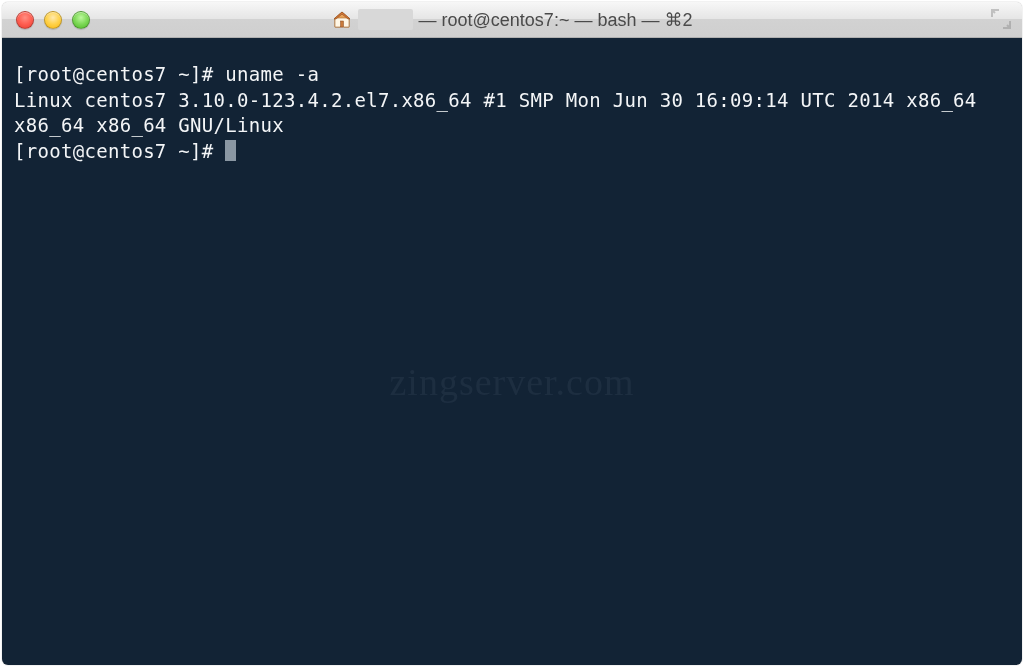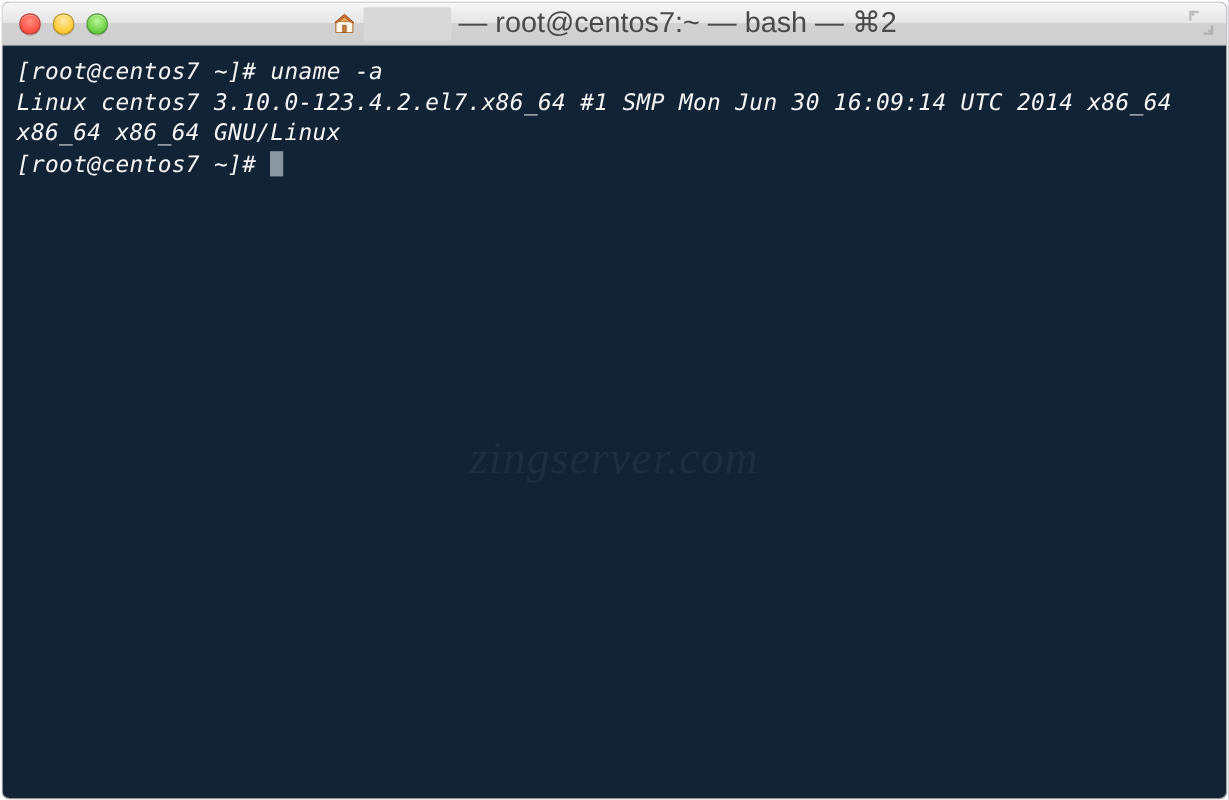--- a/index.html
+++ b/index.html
@@ -53,21 +53,21 @@
       background: radial-gradient(circle at 50% 35%, #ffe9b0, #ffd24a 50%, #f9b70f);
     }
     .light.green {
       background: radial-gradient(circle at 50% 35%, #bdf79e, #7ed957 50%, #4db827);
     }
     .title {
       position: absolute;
       left: 0;
       right: 0;
       text-align: center;
-      font-size: 24px;
+      font-size: 18px;
       color: #4a4a4a;
       pointer-events: none;
       display: flex;
       align-items: center;
       justify-content: center;
       gap: 6px;
     }
     .home-icon {
       display: inline-flex;
       align-items: center;
@@ -81,26 +81,25 @@
       height: 22px;
       opacity: 0.45;
     }
     .terminal {
       flex: 1;
       background: #122335;
       color: #f3f5f7;
       font-family: "Menlo", "Monaco", "Consolas", monospace;
       font-size: 19px;
       line-height: 1.35;
-      padding: 10px 12px;
+      padding: 24px 12px;
       position: relative;
       word-wrap: break-word;
       white-space: pre-wrap;
       letter-spacing: 0.3px;
-      font-style: italic;
     }
     .cursor {
       display: inline-block;
       width: 11px;
       height: 21px;
       background: #8a97a3;
       vertical-align: text-bottom;
       margin-bottom: 1px;
     }
     .watermark {

